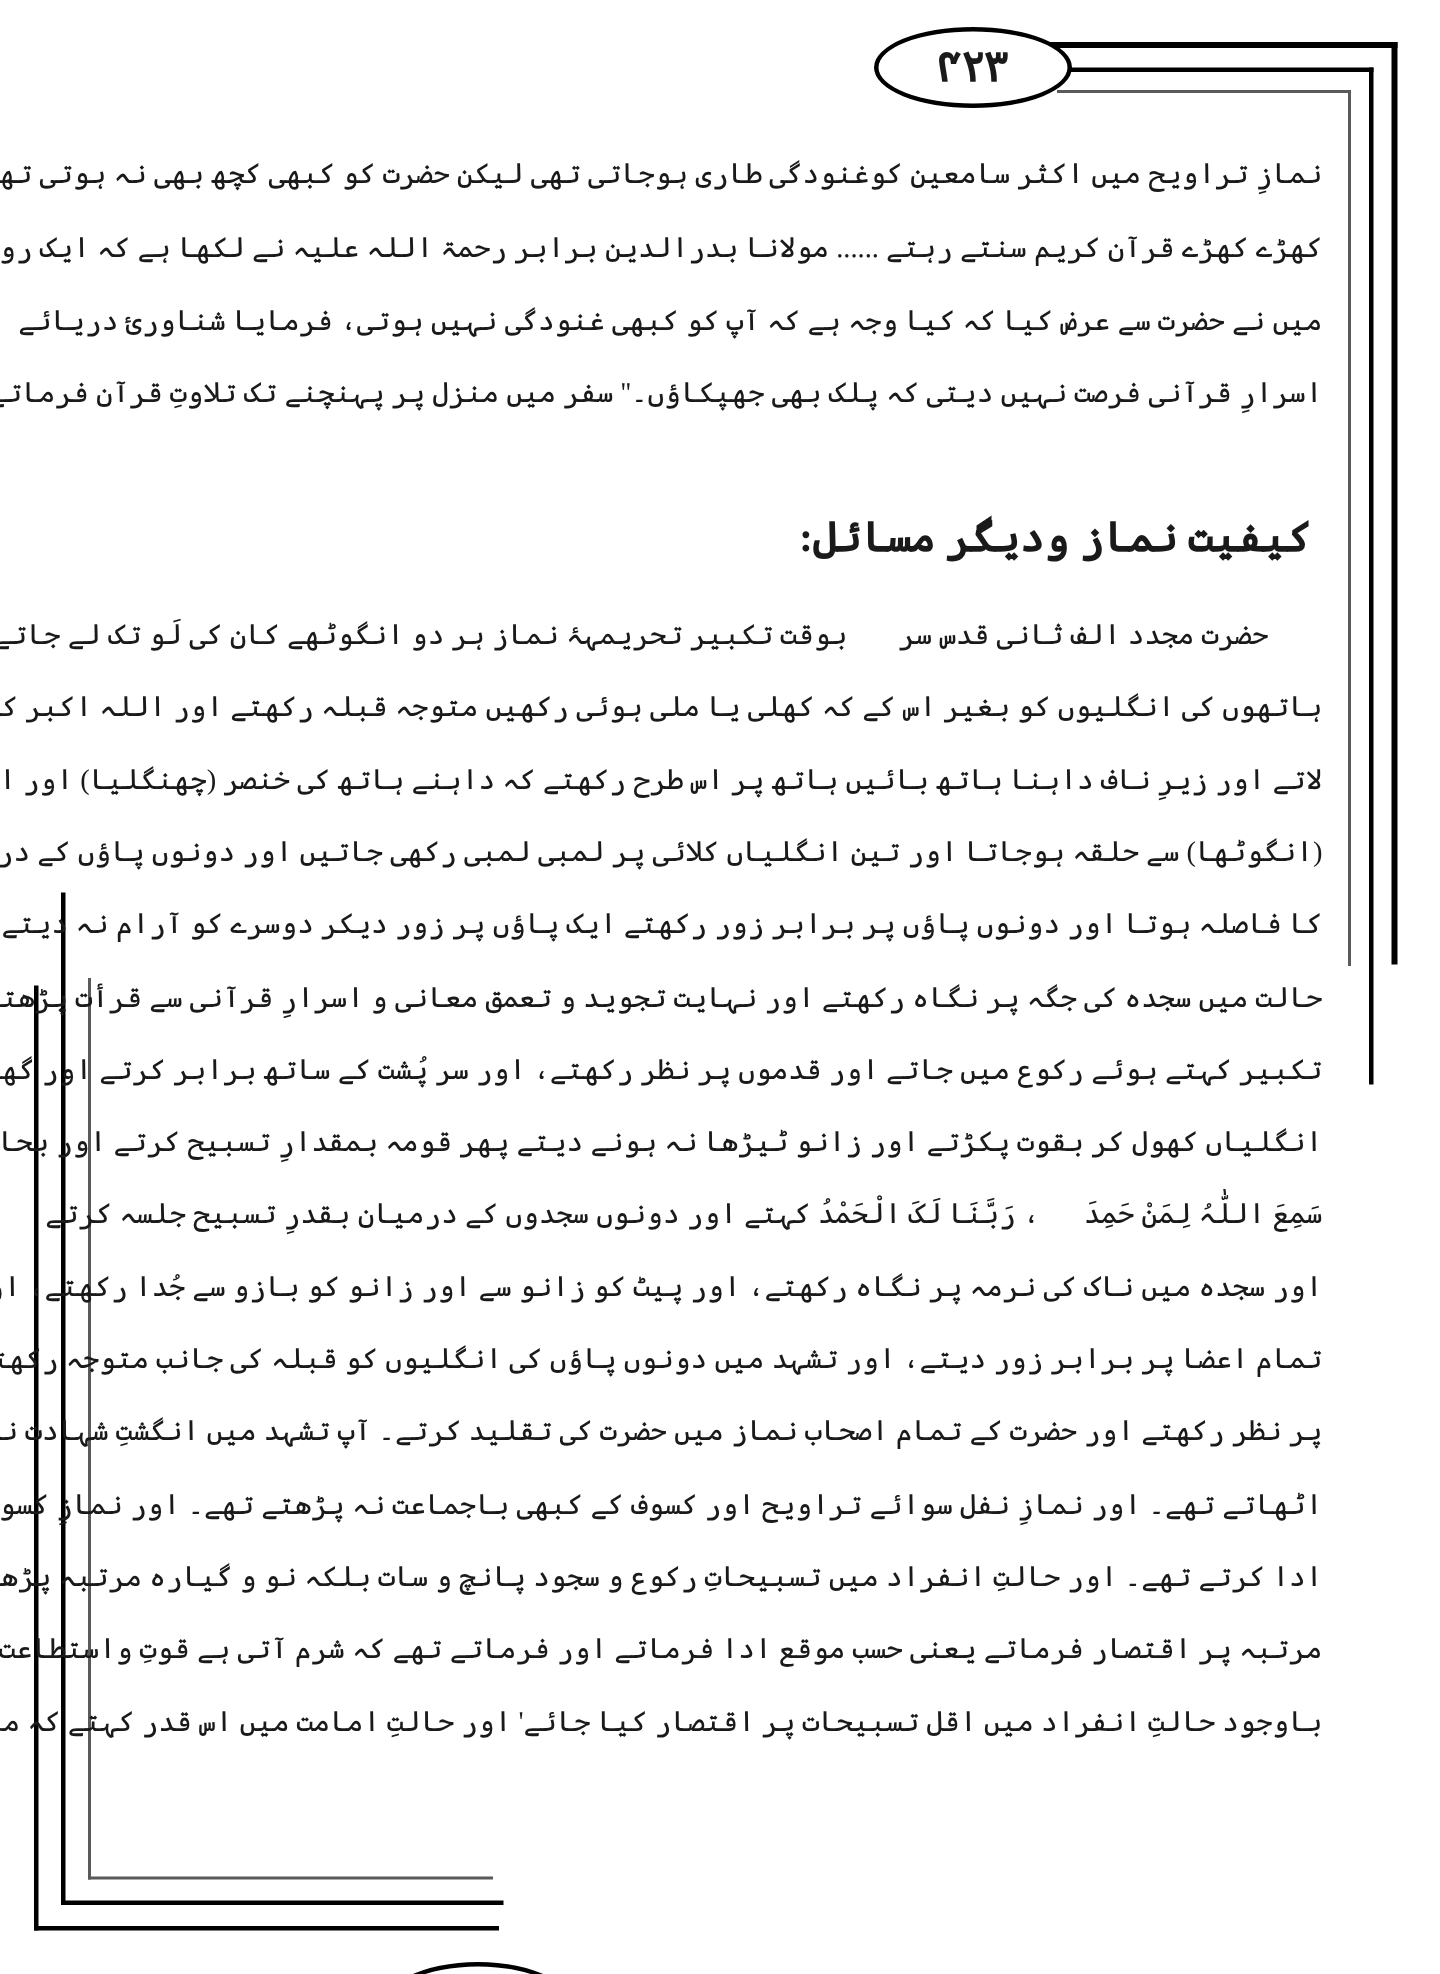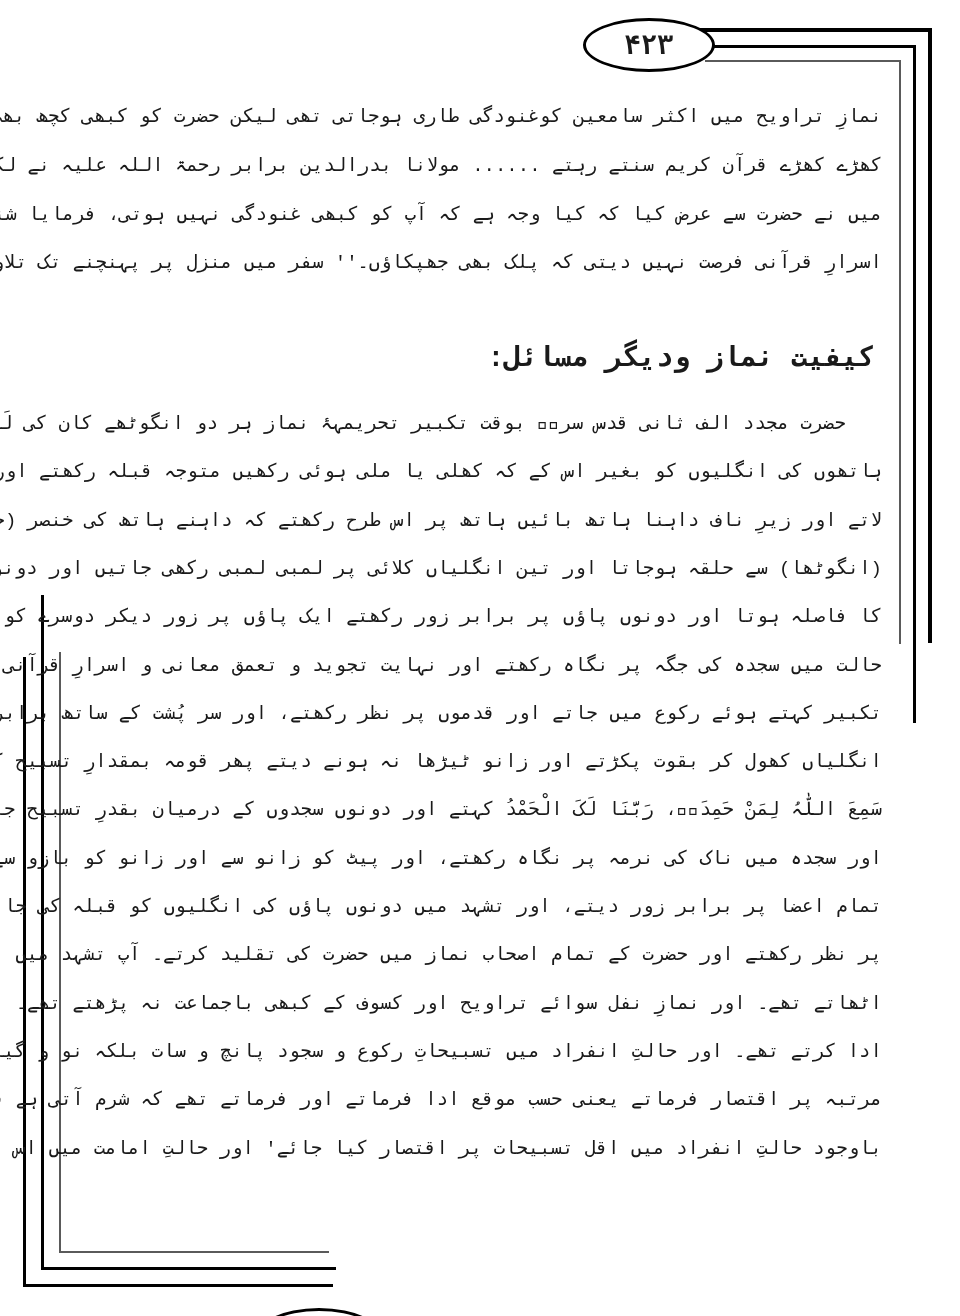--- a/index.html
+++ b/index.html
@@ -1,19 +1,19 @@
 <!DOCTYPE html>
 <html lang="ur" dir="rtl"><head>
 <meta charset="utf-8">
 <style>
   html,body{margin:0;padding:0;background:#e8e8e8;}
   .page{
     position:relative;width:960px;height:1316px;background:#ffffff;
     overflow:hidden;margin:0 auto;
-    font-family:Liberation Mono, monospace;color:#1a1a1a;
+    font-family:Liberation Serif, serif;color:#1a1a1a;
   }
   
   .rule{position:absolute;background:#000;}
   .rule.gray{background:#5a5a5a;}
   
   .tr-h1{left:700px;top:28px;width:232px;height:4px;}
   .tr-h2{left:703px;top:45px;width:213px;height:3px;}
   .tr-h3{left:705px;top:60px;width:196px;height:2px;}
   
   .tr-v1{left:928px;top:28px;width:4px;height:615px;}

